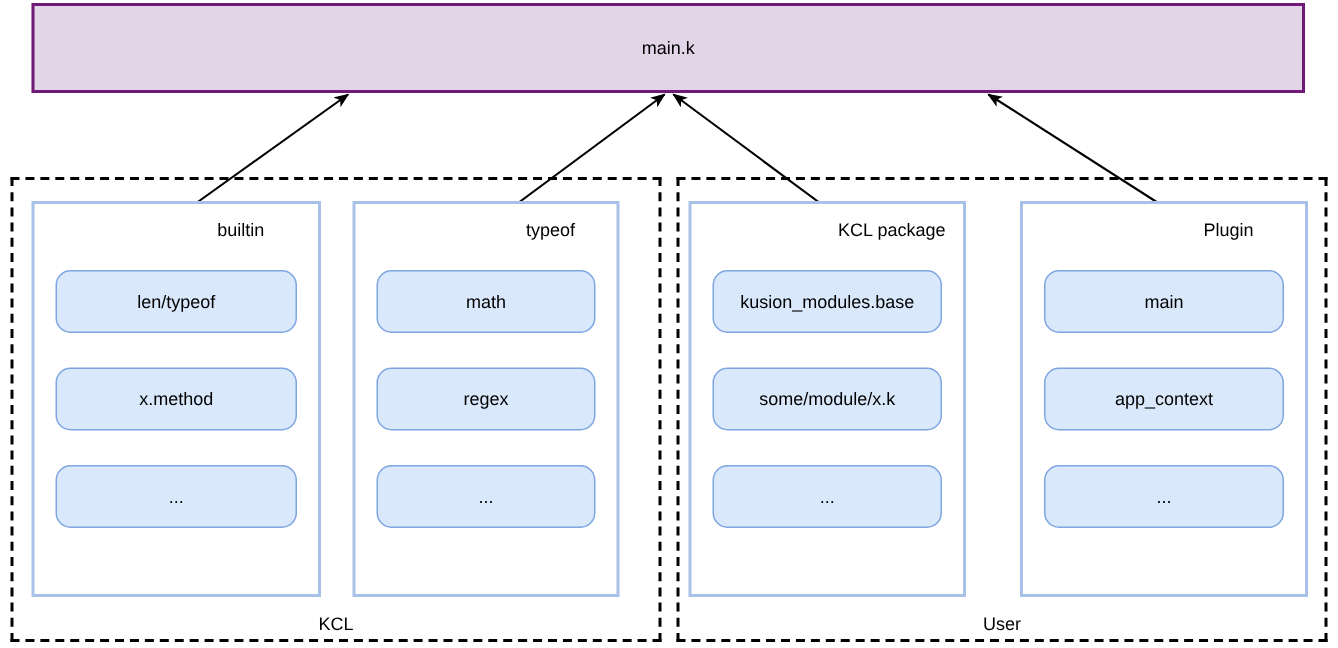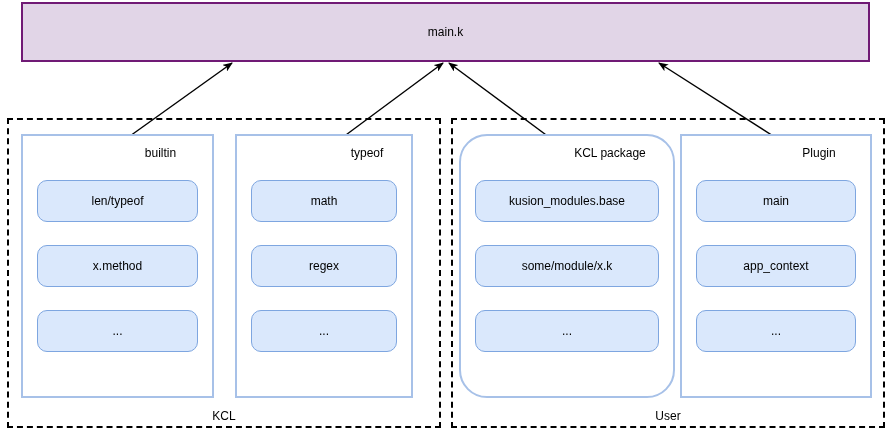--- a/index.html
+++ b/index.html
@@ -77,21 +77,21 @@
   .panel {
     position: absolute;
     top: 134px;
     height: 264px;
     box-sizing: border-box;
     background: #ffffff;
     border: 2px solid #a7c1e8;
   }
   .panel-builtin      { left: 21px;  width: 193px; }
   .panel-stdlib       { left: 235px; width: 178px; }
-  .panel-kcl-package  { left: 459px; width: 216px; border-radius: 28px; }
+  .panel-kcl-package  { left: 459px; width: 185px; }
   .panel-plugin       { left: 680px; width: 192px; }
 
   .panel-title {
     position: absolute;
     top: 10px;
     left: 0;
     width: 100%;
     text-align: center;
     font-size: 12px;
     line-height: 14px;

